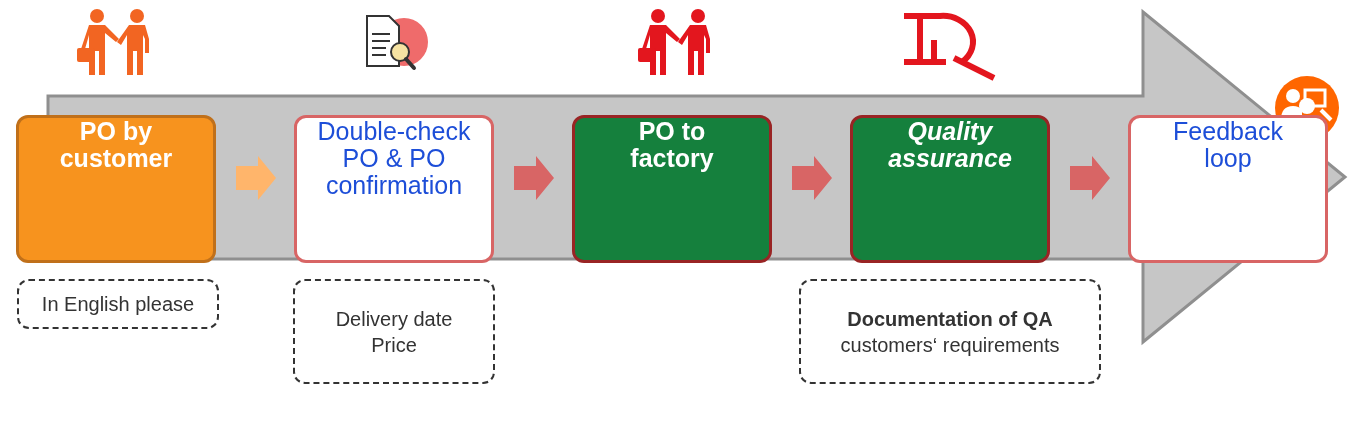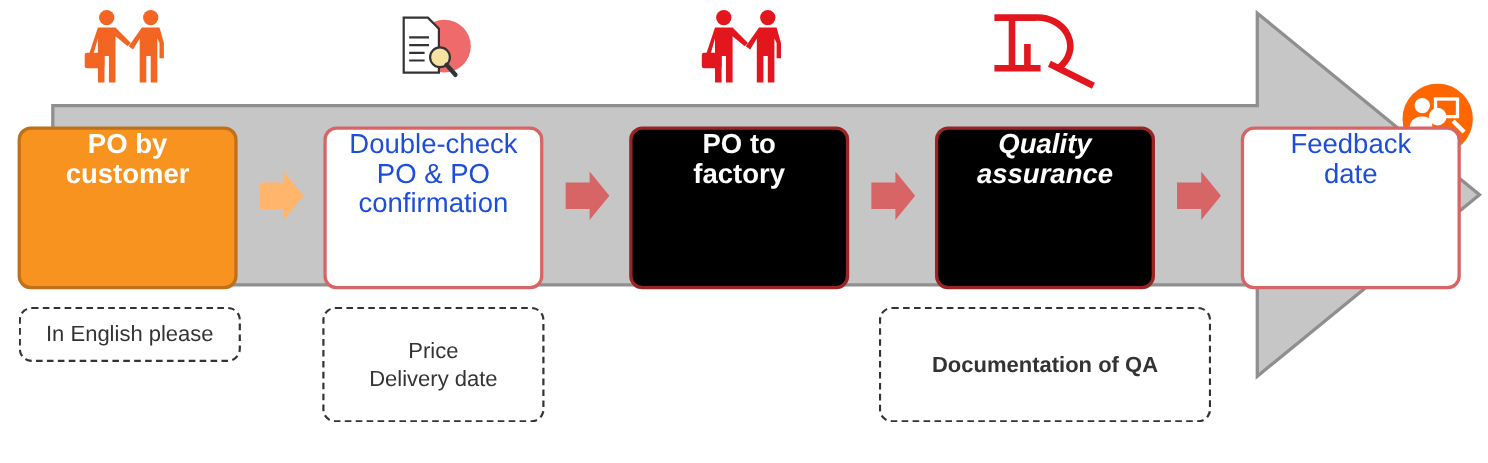--- a/index.html
+++ b/index.html
@@ -3,21 +3,21 @@
 <meta charset="utf-8">
 <style>
   html,body{margin:0;padding:0;background:#ffffff;}
   body{width:1353px;height:421px;position:relative;overflow:hidden;font-family:"Liberation Sans",sans-serif;}
   #bigarrow{position:absolute;left:0;top:0;}
   .icon{position:absolute;}
   .step{position:absolute;top:115px;height:148px;width:200px;box-sizing:border-box;border-radius:12px;display:flex;align-items:flex-start;justify-content:center;text-align:center;font-size:25px;line-height:27px;}
   .step span{white-space:pre-line;}
   .s-orange{background:#f7931e;border:3px solid #c0701a;color:#fff;font-weight:bold;}
   .s-white{background:#fff;border:3px solid #d86565;color:#1d4ed8;}
-  .s-red{background:#000000;border:3px solid #992424;color:#fff;font-weight:bold;}
+  .s-red{background:#15803d;border:3px solid #992424;color:#fff;font-weight:bold;}
   .chev{position:absolute;top:156px;}
   .note{position:absolute;box-sizing:border-box;border:2px dashed #333;border-radius:12px;text-align:center;color:#333;font-size:20px;line-height:26px;display:flex;flex-direction:column;justify-content:center;}
   .note b{font-weight:bold;margin-top:26px;}
 </style>
 </head>
 <body>
 
 <svg id="bigarrow" width="1353" height="421">
   <polygon points="48,96 1143,96 1143,12 1345,177 1143,342 1143,259 48,259" fill="#c6c6c6" stroke="#8f8f8f" stroke-width="3"></polygon>
 </svg>
@@ -85,38 +85,39 @@
 <div class="step s-red" style="left:572px;">
     <span>PO to
 factory</span>
   </div>
 <div class="step s-red" style="left:850px;font-style:italic;">
     <span>Quality
 assurance</span>
   </div>
 <div class="step s-white" style="left:1128px;">
     <span>Feedback
-date</span>
+loop</span>
   </div>
 
 <svg class="chev" style="left:236px" width="40" height="44">
     <polygon points="0,10 22,10 22,0 40,22 22,44 22,34 0,34" fill="#ffb56b"></polygon>
   </svg>
 <svg class="chev" style="left:514px" width="40" height="44">
     <polygon points="0,10 22,10 22,0 40,22 22,44 22,34 0,34" fill="#d86565"></polygon>
   </svg>
 <svg class="chev" style="left:792px" width="40" height="44">
     <polygon points="0,10 22,10 22,0 40,22 22,44 22,34 0,34" fill="#d86565"></polygon>
   </svg>
 <svg class="chev" style="left:1070px" width="40" height="44">
     <polygon points="0,10 22,10 22,0 40,22 22,44 22,34 0,34" fill="#d86565"></polygon>
   </svg>
 
 <div class="note" style="left:17px;top:279px;width:202px;height:50px;">
   <div>In English please</div>
 </div>
 <div class="note" style="left:293px;top:279px;width:202px;height:105px;">
+  <div>Delivery date</div>
   <div>Price</div>
-  <div>Delivery date</div>
 </div>
 <div class="note" style="left:799px;top:279px;width:302px;height:105px;">
   <div><b>Documentation of QA</b></div>
+  <div>customers‘ requirements</div>
 </div>
 
 </body></html>

